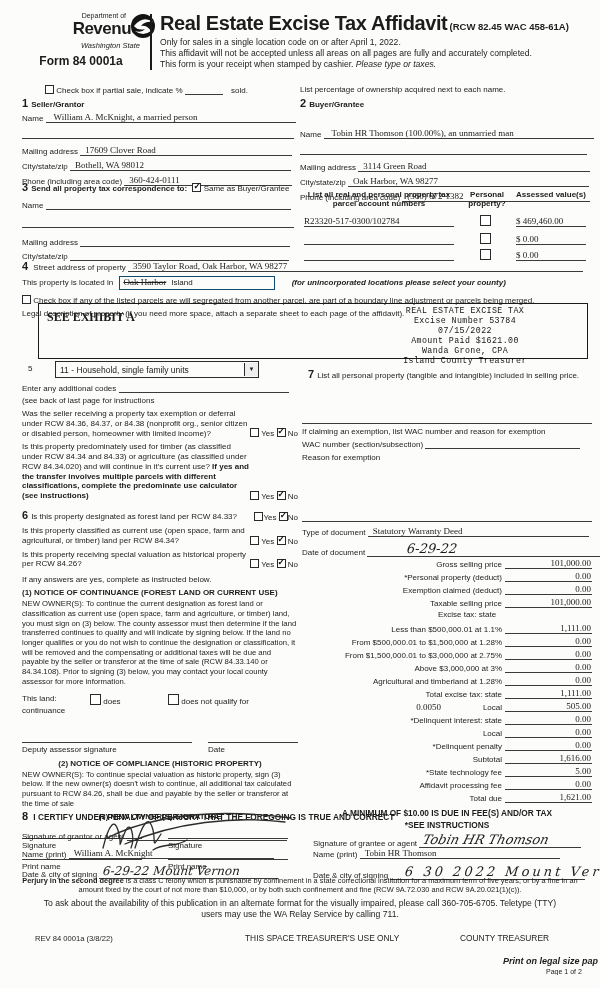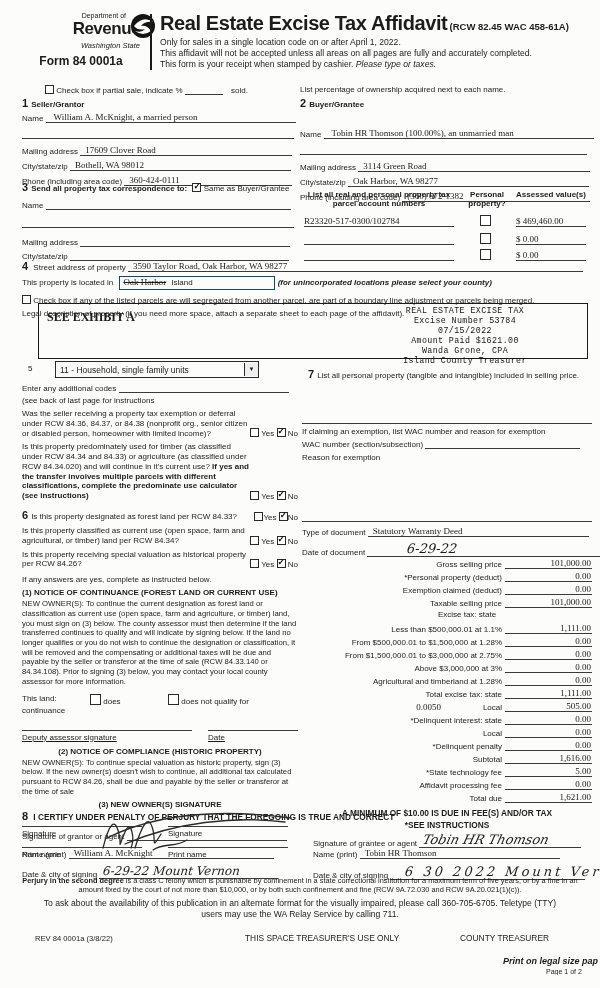--- a/index.html
+++ b/index.html
@@ -133,21 +133,21 @@
   <div class="abs" style="left:22px;top:260px;width:570px;">
     <div class="frow"><span class="secnum">4</span>
       <span>Street address of property</span>
       <span class="u" style="width:450px;padding-left:5px;"><span class="serif">3590 Taylor Road, Oak Harbor, WA 98277</span></span></div>
     <div class="frow" style="margin-top:4px;">
       <span>This property is located in</span>
       <span style="display:inline-block;border:1px solid #0c4a6e;width:148px;height:12px;margin-left:4px;padding:0 3px;vertical-align:middle;">
         <span class="serif" style="text-decoration:line-through;">Oak Harbor</span>
         <span style="margin-left:3px;">Island</span>
       </span>
-      <span class="b i" style="margin-left:0;font-style:italic;">(for unincorporated locations please select your county)</span></div>
+      <span class="b i" style="margin-left:14px;font-style:italic;">(for unincorporated locations please select your county)</span></div>
     <div class="frow" style="margin-top:5px;">
       <span class="cb"></span>
       <span>Check box if any of the listed parcels are will segregated from another parcel, are part of a boundary line adjustment or parcels being merged.</span></div>
     <div style="margin-top:4px;">Legal description of property (if you need more space, attach a separate sheet to each page of the affidavit).</div>
   </div>
 
   <div class="abs" style="left:38px;top:303px;width:548px;height:54px;border:1.5px solid #1a1a1a;">
     <div class="serif b" style="font-size:12px;margin:6px 0 0 8px;">SEE EXHIBIT A</div>
   </div>
   <div class="abs" style="left:345px;top:306px;width:240px;">
@@ -200,21 +200,21 @@
     <div class="b para" style="margin-top:4px;font-size:8px;">(1) NOTICE OF CONTINUANCE (FOREST LAND OR CURRENT USE)</div>
     <div class="para" style="margin-top:1px;">NEW OWNER(S): To continue the current designation as forest land or classification as current use (open space, farm and agriculture, or timber) land, you must sign on (3) below. The county assessor must then determine if the land transferred continues  to qualify and will indicate by signing below. If the land no longer qualifies or you do not wish to continue the designation or classification, it will be removed and the compensating or additional taxes will be due and payable by the seller or transferor at the time of sale (RCW 84.33.140 or 84.34.108). Prior to signing (3) below, you may contact your local county assessor for more information.</div>
 
     <div style="display:flex;margin-top:7px;">
       <span style="width:68px;">This land:</span>
       <span style="width:78px;"><span class="cb" style="width:9px;height:9px;"></span> <span>does</span></span>
       <span><span class="cb" style="width:9px;height:9px;"></span> <span>does not qualify for</span></span>
     </div>
     <div>continuance</div>
 
-    <div style="display:flex;margin-top:14px;text-decoration:underline;">
+    <div style="display:flex;margin-top:26px;">
       <div style="width:170px;">
         <div class="fullline"></div>
         <div style="margin-top:2px;">Deputy assessor signature</div>
       </div>
       <div style="width:90px;margin-left:16px;">
         <div class="fullline"></div>
         <div style="margin-top:2px;">Date</div>
       </div>
     </div>
 

